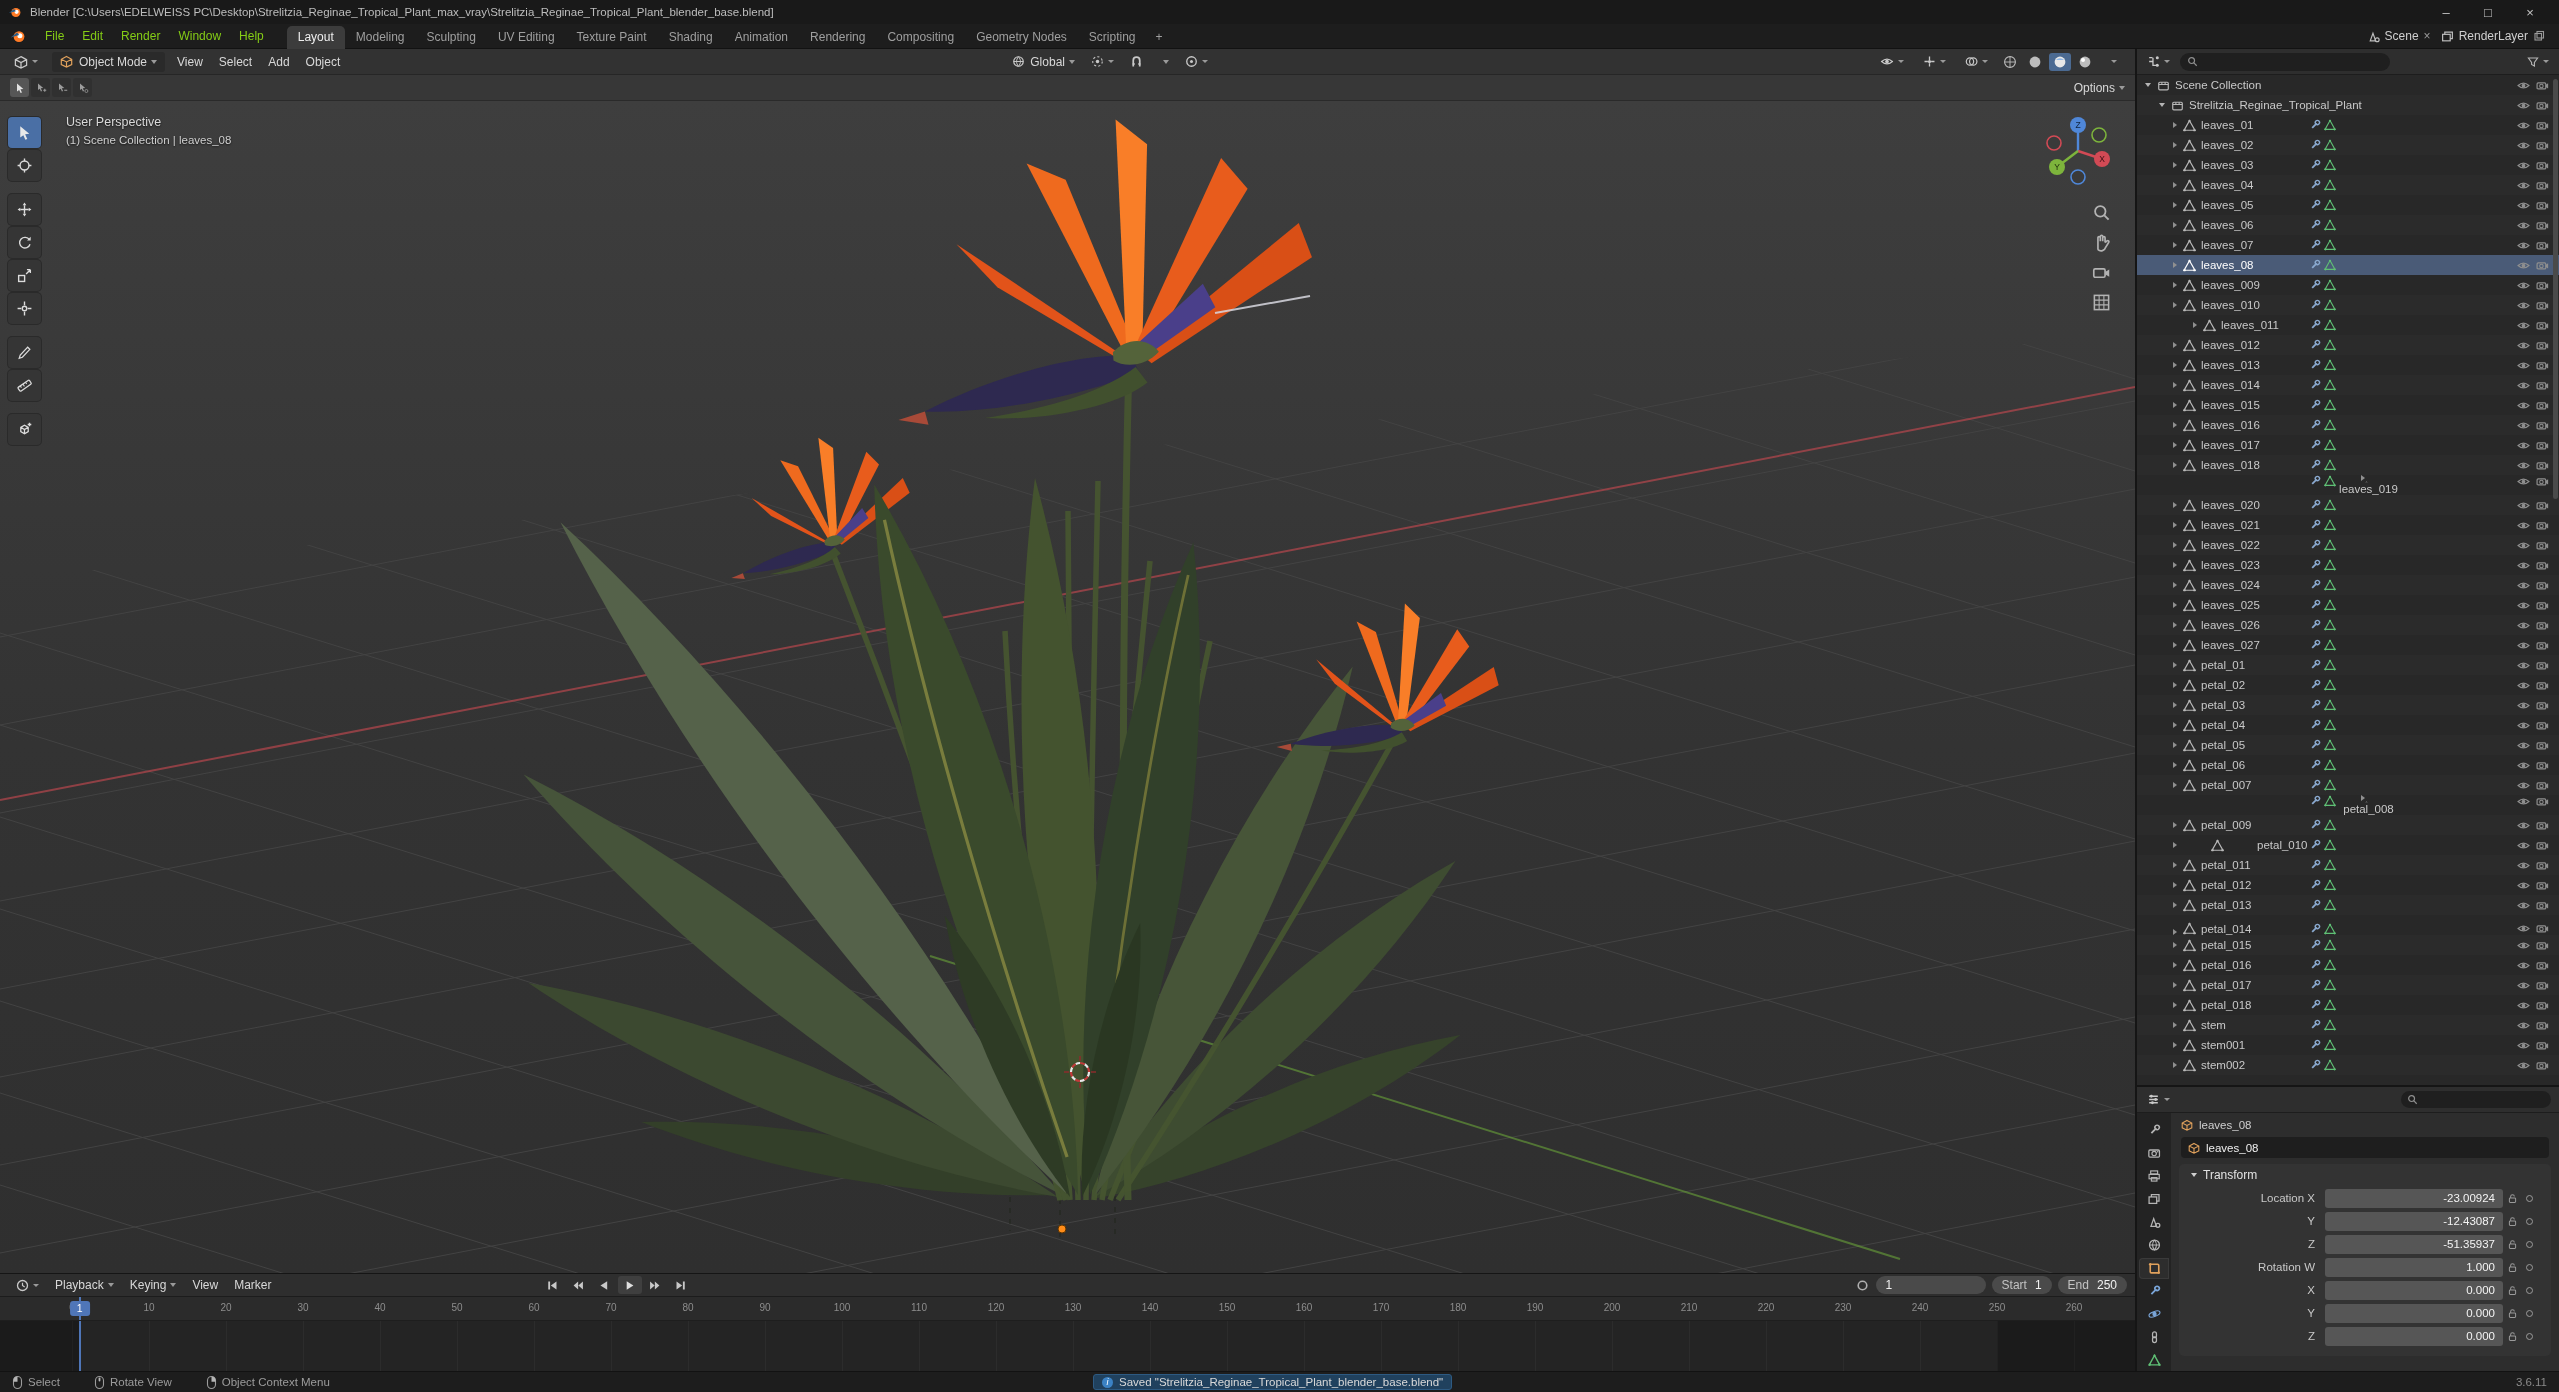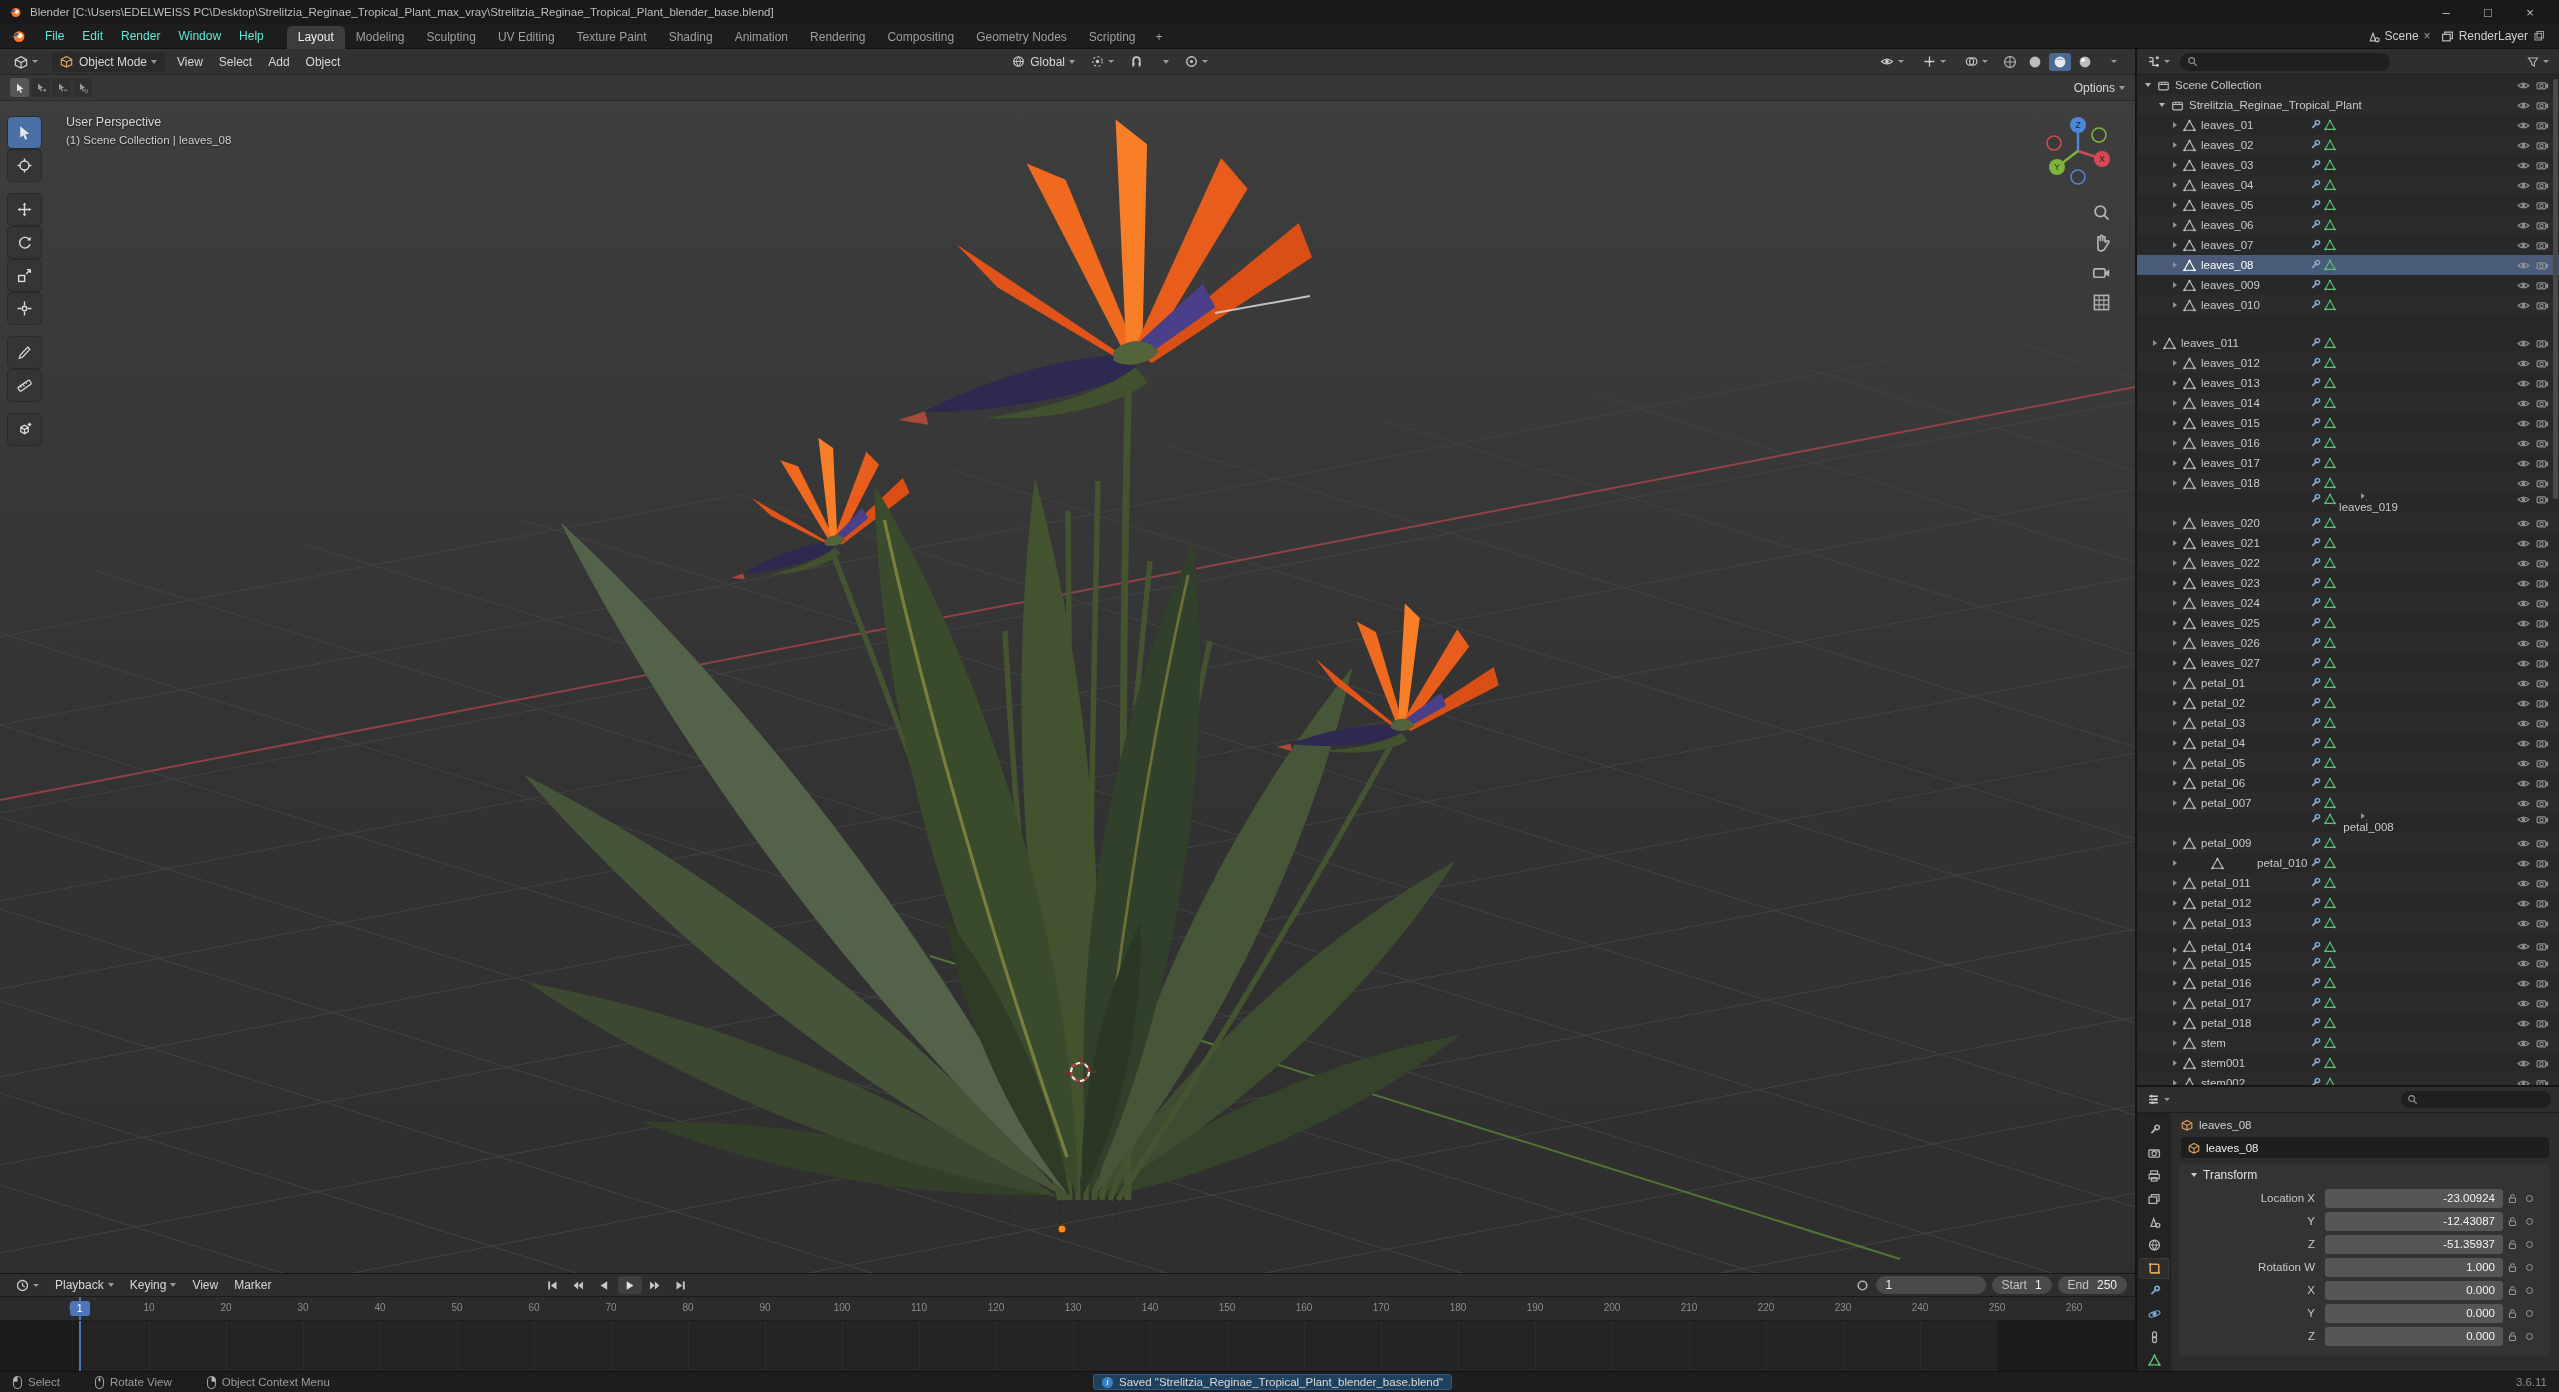--- a/index.html
+++ b/index.html
@@ -12,21 +12,21 @@
     display:flex; align-items:center; padding:0 8px; font-size:11.5px; color:#bdbdbd; }
   .titlebar .blogo { width:14px; height:14px; margin-right:8px; }
   .winbtns { margin-left:auto; display:flex; }
   .winbtn { width:42px; height:24px; display:flex; align-items:center; justify-content:center;
     color:#c5c5c5; font-size:13px; }
 
   
   .topbar { position:absolute; left:0; top:24px; width:2559px; height:25px; background:#1d1d1d;
     display:flex; align-items:center; font-size:12px; border-bottom:1px solid #121212; }
   .topbar .blogo { width:16px; height:16px; margin:0 10px 0 10px; }
-  .tb-menu { padding:3px 9px; color:#5eead4; border-radius:3px; }
+  .tb-menu { padding:3px 9px; color:#84cc16; border-radius:3px; }
   .ws-wrap { display:flex; margin-left:14px; height:25px; align-items:flex-end; }
   .ws-tab { padding:4px 11px 5px; color:#9f9f9f; font-size:12px; border-radius:5px 5px 0 0; }
   .ws-tab.active { background:#3c3c3c; color:#efefef; }
   .ws-add { padding:4px 9px 5px; color:#9f9f9f; }
   .tb-right { margin-left:auto; display:flex; align-items:center; gap:10px; padding-right:14px; }
   .tb-chip { display:flex; align-items:center; gap:5px; color:#cfcfcf; }
   .tb-chip svg { display:block; }
   .caret { width:0; height:0; border-left:3.5px solid transparent; border-right:3.5px solid transparent;
     border-top:4px solid #9a9a9a; display:inline-block; margin-left:4px; }
   .caret.sm { border-left-width:3px; border-right-width:3px; border-top-width:3.5px; }
@@ -1019,21 +1019,21 @@
           </span>
           <span class="ol-right">
             <svg viewBox="0 0 12 12" width="13" height="13" class="ic" style="color: rgb(143, 143, 143);">
               <use href="#i-eye"></use>
             </svg>
             <svg viewBox="0 0 12 12" width="13" height="13" class="ic" style="color: rgb(143, 143, 143);">
               <use href="#i-cam"></use>
             </svg>
           </span>
         </div>
-        <div class="ol-row" style="padding-left: 16px; margin-top: 18px;">
+        <div class="ol-row" style="padding-left: 56px;">
           <span class="ol-caret"></span>
           <svg viewBox="0 0 12 12" width="13" height="13" class="ic" style="color: rgb(184, 184, 184);">
             <use href="#i-mesh"></use>
           </svg>
           <span class="ol-label">leaves_011</span>
           <span class="ol-mid">
             <svg viewBox="0 0 12 12" width="12" height="12" class="ic" style="color: rgb(138, 169, 207);">
               <use href="#i-wrench"></use>
             </svg>
             <svg viewBox="0 0 12 12" width="12" height="12" class="ic" style="color: rgb(95, 192, 117);">

